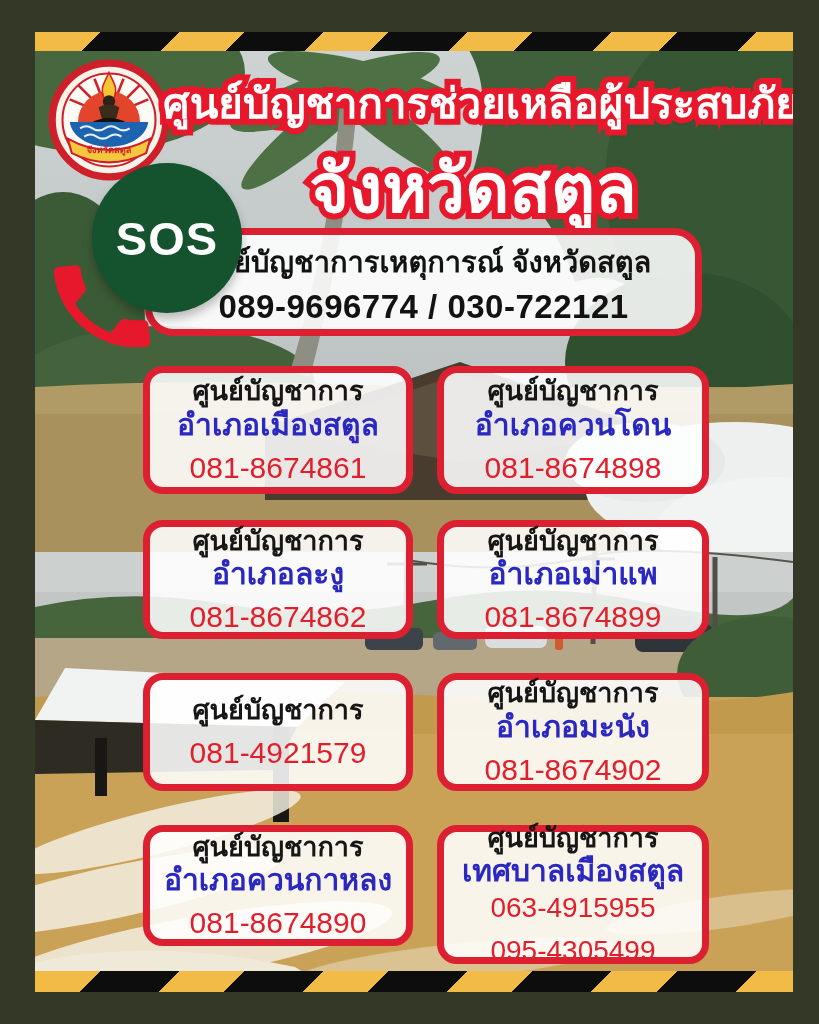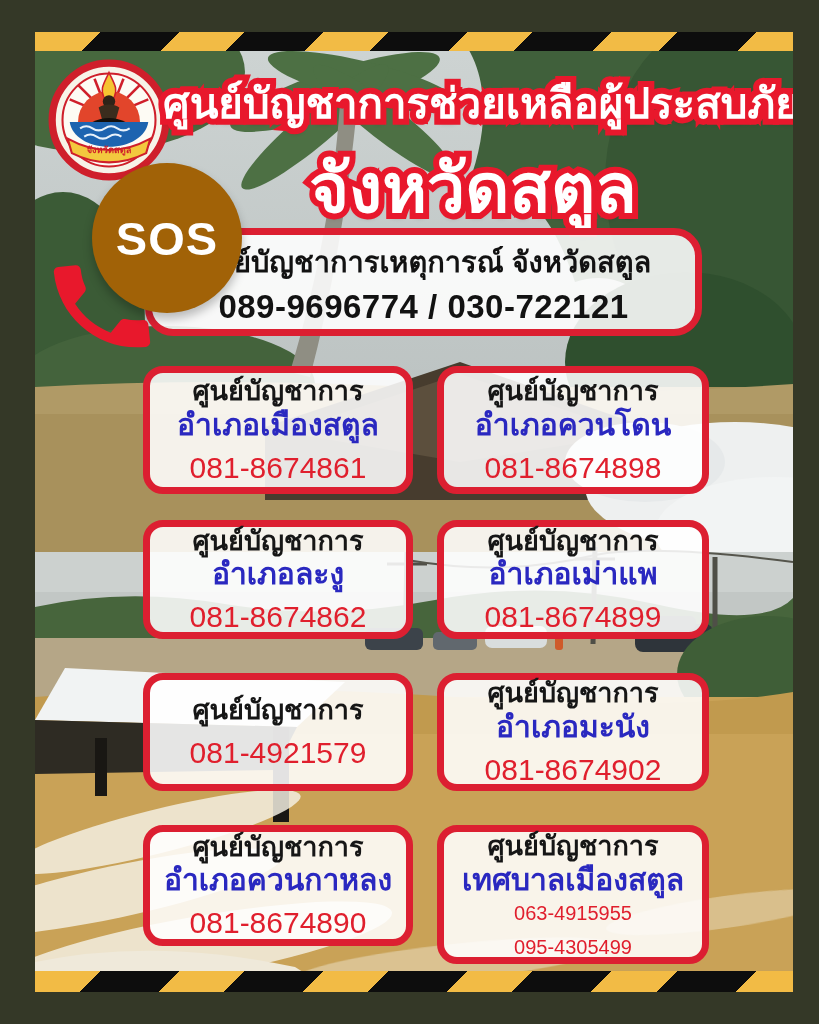--- a/index.html
+++ b/index.html
@@ -35,21 +35,21 @@
   }
   .outline-wrap .front{position:relative;color:#ffffff;}
   .title1{left:128px;top:46px;width:620px;font-size:42px;line-height:1.25;}
   .title1 .back,.title1 .front{font-size:42px;line-height:1.25;}
   .title2{left:128px;top:112px;width:620px;}
   .title2 .back,.title2 .front{font-size:68px;line-height:1.3;}
 
   
   .sos{
     position:absolute;left:57px;top:131px;width:150px;height:150px;border-radius:50%;
-    background:#a16207;z-index:7;display:flex;align-items:center;justify-content:center;
+    background:#14532d;z-index:7;display:flex;align-items:center;justify-content:center;
     box-shadow:0 6px 10px rgba(0,0,0,.25);
   }
   .sos span{color:#fff;font-size:47px;font-weight:800;letter-spacing:1px;}
   .handset{position:absolute;left:8px;top:216px;width:118px;height:118px;z-index:6;transform:rotate(-6deg);}
 
   
   .main-card{
     position:absolute;left:110px;top:196px;width:557px;height:108px;z-index:6;
     background:rgba(255,255,255,.88);border:7px solid #dc1f31;border-radius:28px;
     box-sizing:border-box;display:flex;flex-direction:column;align-items:center;justify-content:center;gap:3px;
@@ -61,21 +61,21 @@
   .card{
     position:absolute;z-index:6;background:rgba(255,255,255,.88);
     border:7px solid #dc1f31;border-radius:20px;box-sizing:border-box;
     display:flex;flex-direction:column;align-items:center;justify-content:center;
     padding:4px 2px;
   }
   .card .org{font-size:27px;font-weight:800;color:#161616;line-height:1.15;white-space:nowrap;}
   .card .area{font-size:30px;font-weight:800;color:#2a28c0;line-height:1.1;white-space:nowrap;}
   .card .phone{font-size:30px;font-weight:400;color:#e01f2d;margin-top:10px;line-height:1.1;white-space:nowrap;}
   .card .phone + .phone{margin-top:2px;}
-  .card.two .phone{font-size:20px;margin-top:6px;}
+  .card.two .phone{font-size:28px;margin-top:6px;}
   .card.two .phone + .phone{margin-top:12px;}
 
   #card0{left:108px;top:334px;width:270px;height:128px;}
   #card1{left:402px;top:334px;width:272px;height:128px;}
   #card2{left:108px;top:488px;width:270px;height:119px;}
   #card3{left:402px;top:488px;width:272px;height:119px;}
   #card4{left:108px;top:641px;width:270px;height:118px;}
   #card5{left:402px;top:641px;width:272px;height:118px;}
   #card6{left:108px;top:793px;width:270px;height:121px;}
   #card7{left:402px;top:793px;width:272px;height:139px;}

